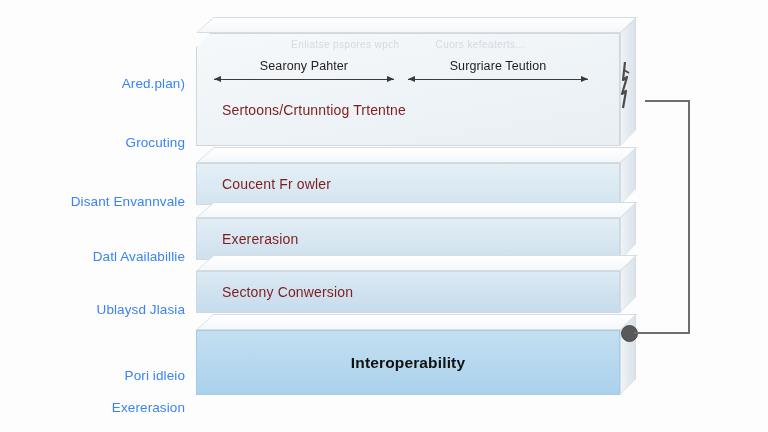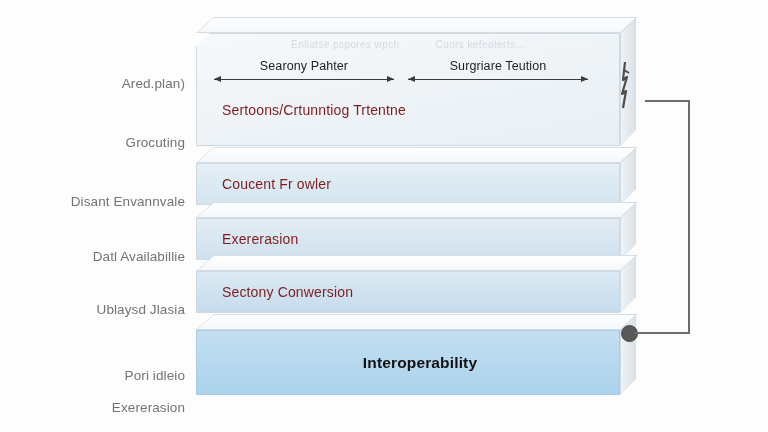--- a/index.html
+++ b/index.html
@@ -9,21 +9,21 @@
     font-family:"Liberation Sans","DejaVu Sans",sans-serif;
     -webkit-font-smoothing:antialiased;
   }
   #canvas{position:relative;width:768px;height:432px;background:#fdfdfd;}
 
   
   .side-label{
     position:absolute;
     right:auto;
     text-align:right;
-    color:#737373;
+    color:#3b82f6;
     font-size:13.5px;
     line-height:16px;
     letter-spacing:.1px;
     white-space:pre-line;
   }
   .side-label span{display:block;}
 
   
   .slab{position:absolute;}
   .slab .face{
@@ -53,21 +53,21 @@
   }
   .slab .label{
     position:absolute;
     left:26px;top:0;height:100%;
     display:flex;align-items:center;
     font-size:14px;color:#7f1d1d;
     letter-spacing:.15px;
     white-space:nowrap;
   }
   .slab.center .label{
-    left:12px;width:100%;justify-content:center;
+    left:0;width:100%;justify-content:center;
     font-weight:bold;font-size:15.5px;color:#111;
   }
 
   
   #slab-governance .face{
     background:linear-gradient(170deg,#f6f9fb 0%,#eef3f7 55%,#e9eff4 100%);
     border-radius:0;
     clip-path:polygon(14px 0,100% 0,100% 100%,0 100%,0 14px);
   }
   .faint-text{

